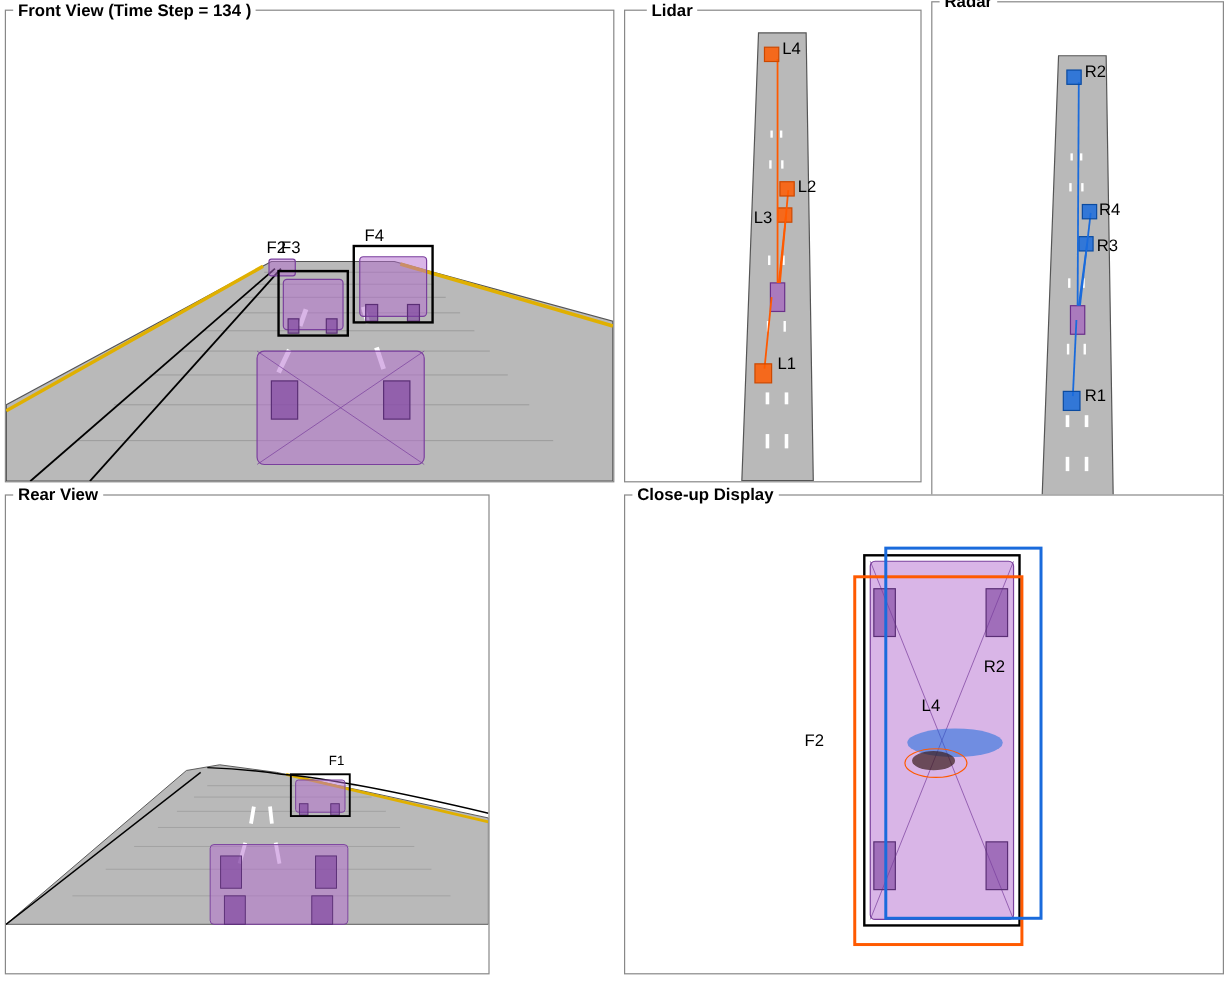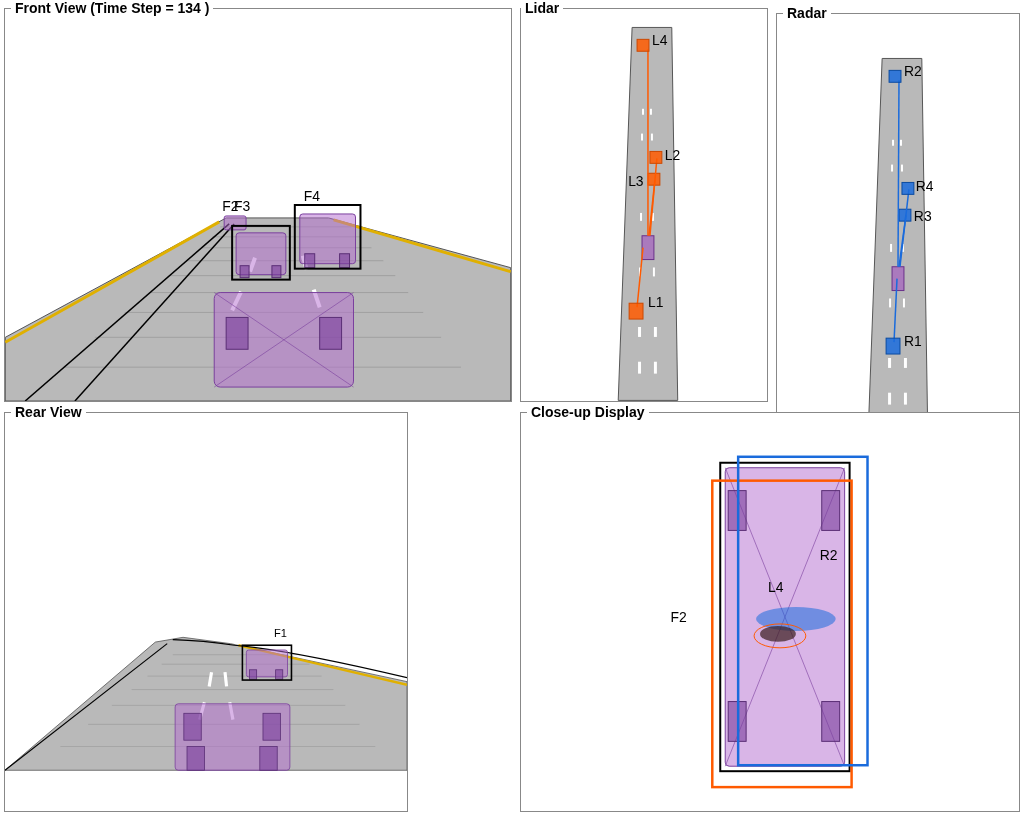--- a/index.html
+++ b/index.html
@@ -3,21 +3,21 @@
 <meta charset="utf-8">
 <style>
   html,body{margin:0;padding:0;width:1024px;height:820px;background:#fff;font-family:Helvetica,Arial,sans-serif;}
   .grid{position:absolute;left:0;top:0;width:1024px;height:820px;}
   .panel{position:absolute;border:1px solid #888;background:#fff;box-sizing:border-box;}
   .panel .title-strip{position:absolute;top:-9px;height:18px;background:#fff;font:bold 14px Helvetica,Arial,sans-serif;padding:0 4px;color:#000;white-space:nowrap;}
   .panel svg{position:absolute;left:0;top:0;width:100%;height:100%;}
   
   #p-front{left:4px;top:8px;width:508px;height:394px;}
   #p-lidar{left:520px;top:8px;width:248px;height:394px;}
-  #p-radar{left:776px;top:13px;width:244px;height:446px;}
+  #p-radar{left:776px;top:1px;width:244px;height:446px;}
   #p-rear {left:4px;top:412px;width:404px;height:400px;}
   #p-close{left:520px;top:412px;width:500px;height:400px;}
   
   .lbl{font:14px Helvetica,Arial,sans-serif;fill:#000;}
   .car-purple{fill:#b36ccf;fill-opacity:0.5;stroke:#7a3f9d;stroke-width:1;}
   .car-wire{fill:none;stroke:#7a3f9d;stroke-width:0.6;}
   .wheel{fill:#7a3f9d;fill-opacity:0.6;stroke:#5a2e75;stroke-width:1;}
   .road{fill:#b9b9b9;stroke:#555;stroke-width:1;}
   .road-line{stroke:#888;stroke-width:0.5;}
   .lane-dash{stroke:#fff;stroke-width:4;}
@@ -95,21 +95,21 @@
       <rect class="car-purple" x="210" y="285" width="140" height="95" rx="6"></rect>
       <polyline class="car-wire" points="210,285 350,380"></polyline>
       <polyline class="car-wire" points="350,285 210,380"></polyline>
       <rect class="wheel" x="222" y="310" width="22" height="32"></rect>
       <rect class="wheel" x="316" y="310" width="22" height="32"></rect>
     </g>
   </svg>
 </div>
 
 <div id="p-lidar" class="panel">
-  <div class="title-strip" style="left:0;">Lidar</div>
+  <div class="title-strip" style="left:18px;">Lidar</div>
   <svg viewBox="0 0 248 394">
 
     <polygon class="road" points="98,394 158,394 152,18 112,18"></polygon>
 
     <g>
       <rect fill="#fff" x="118" y="355" width="3" height="12"></rect>
       <rect fill="#fff" x="134" y="355" width="3" height="12"></rect>
       <rect fill="#fff" x="118" y="320" width="3" height="10"></rect>
       <rect fill="#fff" x="134" y="320" width="3" height="10"></rect>
       <rect fill="#fff" x="119" y="260" width="2" height="9"></rect>

